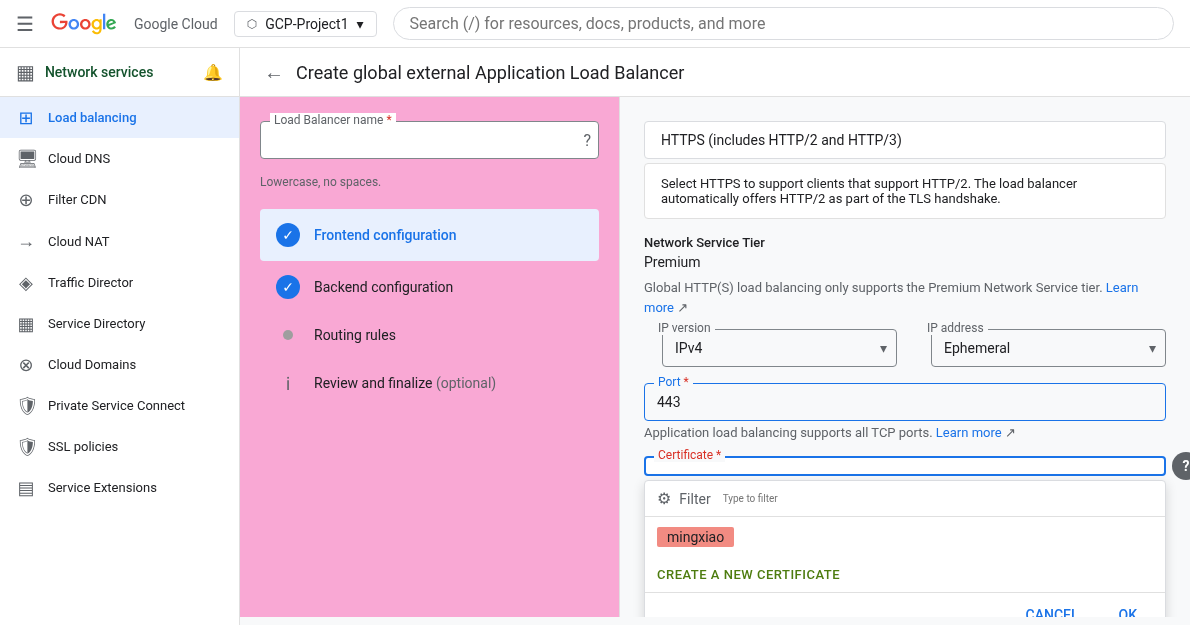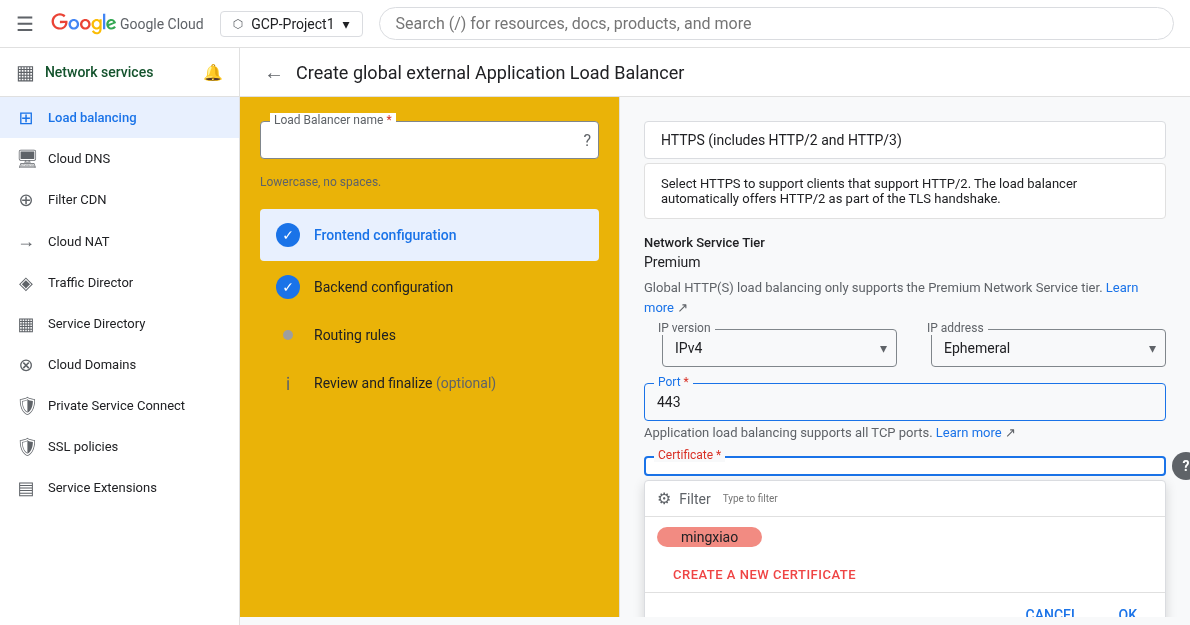--- a/index.html
+++ b/index.html
@@ -4,21 +4,21 @@
   <style>
     * { box-sizing: border-box; margin: 0; padding: 0; font-family: 'Google Sans', Roboto, Arial, sans-serif; }
     body { background: #f8f9fa; font-size: 14px; color: #202124; }
 
     
     .topbar {
       display: flex; align-items: center; height: 48px;
       background: #fff; border-bottom: 1px solid #e0e0e0;
       padding: 0 16px; gap: 16px; position: fixed; top: 0; left: 0; right: 0; z-index: 100;
     }
-    .topbar-logo { display: flex; align-items: center; gap: 2px; flex: 0 0 auto; justify-content: flex-end; }
+    .topbar-logo { display: flex; align-items: center; gap: 16px; flex: 0 0 auto; justify-content: flex-end; }
     .google-cloud-text { font-size: 14px; color: #5f6368; font-weight: 400; }
     .menu-icon { cursor: pointer; color: #5f6368; font-size: 20px; }
     .project-selector {
       display: flex; align-items: center; gap: 8px;
       border: 1px solid #dadce0; border-radius: 4px; padding: 4px 12px;
       cursor: pointer; color: #202124; font-size: 14px;
     }
     .search-bar {
       flex: 1; border: 1px solid #dadce0; border-radius: 24px;
       padding: 6px 16px; font-size: 16px; color: #202124; outline: none;
@@ -53,21 +53,21 @@
       padding: 12px 24px; background: #fff; border-bottom: 1px solid #e0e0e0;
     }
     .back-btn { cursor: pointer; color: #5f6368; font-size: 20px; }
     .page-title { font-size: 18px; font-weight: 400; color: #202124; }
 
     .content-area { display: flex; height: calc(100% - 57px); }
 
     
     .steps-panel {
       width: 380px; padding: 24px 20px; border-right: 1px solid #e0e0e0;
-      background: #eab308; flex-shrink: 0;
+      background: #f9a8d4; flex-shrink: 0;
     }
     .lb-name-field {
       position: relative; margin-bottom: 16px;
     }
     .lb-name-input {
       width: 100%; border: 1px solid #80868b; border-radius: 4px;
       padding: 14px 36px 6px 12px; font-size: 14px; outline: none;
     }
     .lb-name-label {
       position: absolute; top: -8px; left: 10px; background: #fff;
@@ -173,25 +173,25 @@
     }
     .filter-icon { color: #5f6368; font-size: 16px; }
     .filter-input {
       border: none; outline: none; font-size: 10px; color: #1d4ed8; flex: 1;
     }
     .cert-option {
       padding: 10px 12px; cursor: pointer;
     }
     .cert-tag {
       display: inline-block; background: #f28b82; color: #202124;
-      padding: 2px 24px; border-radius: 10px; font-size: 14px;
+      padding: 2px 10px; border-radius: 2px; font-size: 14px;
     }
     .create-cert-btn {
-      display: block; color: #ef4444; font-size: 13px; font-weight: 500;
-      padding: 10px 28px; cursor: pointer; letter-spacing: 0.5px;
+      display: block; color: #4d7c0f; font-size: 13px; font-weight: 500;
+      padding: 10px 12px; cursor: pointer; letter-spacing: 0.5px;
       text-transform: uppercase;
     }
     .dropdown-actions {
       display: flex; justify-content: flex-end; gap: 8px;
       padding: 8px 12px; border-top: 1px solid #e0e0e0;
     }
     .btn-text {
       padding: 6px 16px; border-radius: 4px; cursor: pointer;
       font-size: 14px; font-weight: 500; border: none; background: none;
     }

